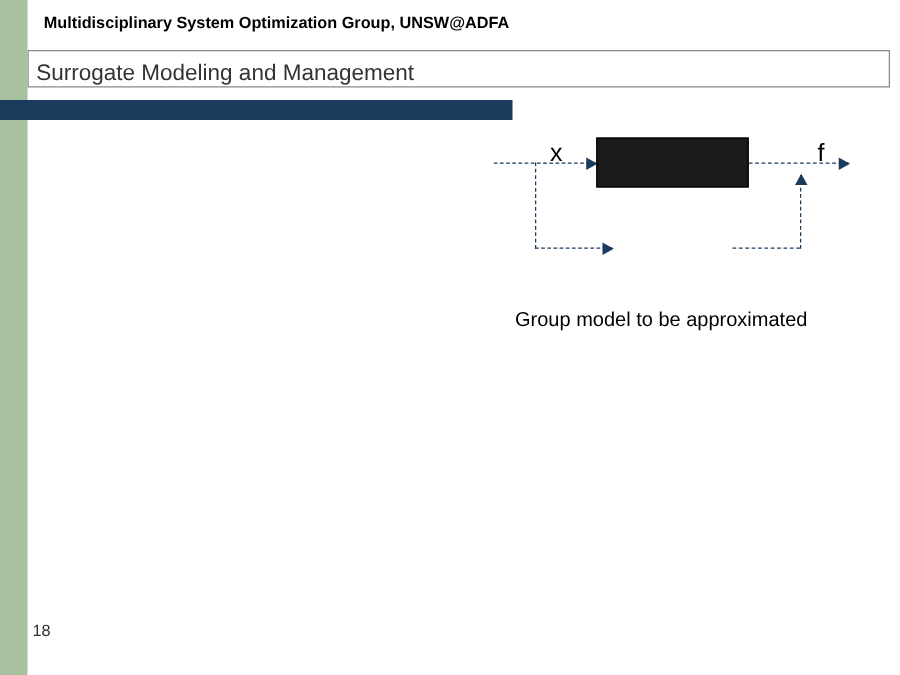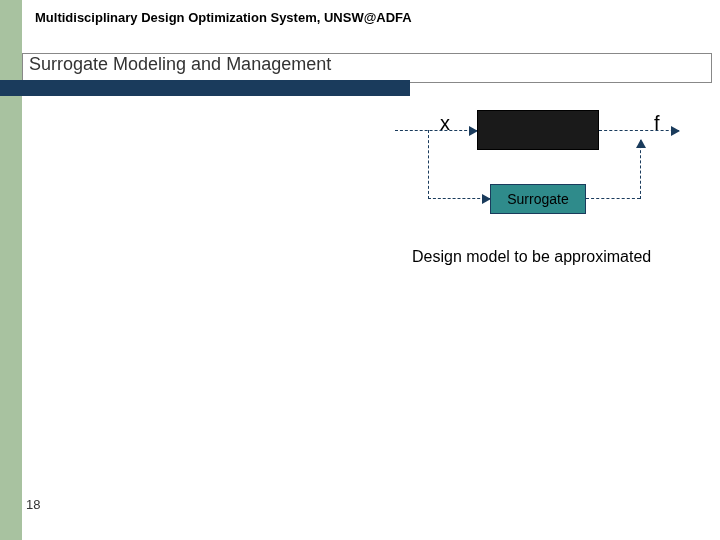--- a/index.html
+++ b/index.html
@@ -29,25 +29,24 @@
     }
     .title-bar {
       position: absolute;
       left: 22px;
       top: 40px;
       width: 690px;
       height: 30px;
       border: 1px solid #888;
       background: #fff;
       display: flex;
-      align-items: flex-start;
+      align-items: flex-end;
       padding-left: 6px;
       font-size: 18px;
       color: #333;
-      margin-top: 13px;
     }
     .blue-bar {
       position: absolute;
       left: 0;
       top: 80px;
       width: 410px;
       height: 16px;
       background: #1a3b5c;
     }
     .diagram-area {
@@ -191,39 +190,36 @@
       bottom: 28px;
       font-size: 13px;
       color: #333;
     }
   </style>
 </head>
 <body>
 
 <div class="left-stripe"></div>
 
-<div class="header-org">Multidisciplinary Design Optimization System, UNSW@ADFA</div>
+<div class="header-org">Multidisciplinary System Optimization Group, UNSW@ADFA</div>
 
 <div class="title-bar">
   <span>Surrogate Modeling and Management</span>
 </div>
 
 <div class="blue-bar"></div>
 
 <div class="diagram-area">
   <div class="arrow-x"></div>
   <div class="x-label">x</div>
   <div class="black-box"></div>
   <div class="arrow-f"></div>
   <div class="f-label">f</div>
 
   <div class="down-left"></div>
   <div class="to-surrogate"></div>
-  <div class="surrogate-box">
-    <span>Surrogate</span>
-  </div>
   <div class="from-surrogate"></div>
   <div class="up-right"></div>
 </div>
 
-<div class="caption">Design model to be approximated</div>
+<div class="caption">Group model to be approximated</div>
 
 <div class="page-number">18</div>
 
 </body></html>

